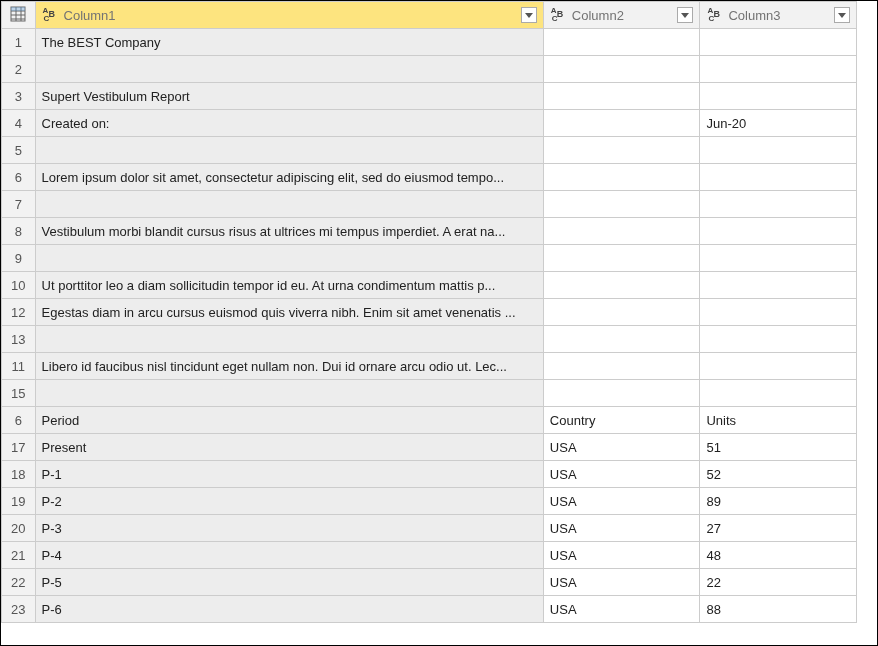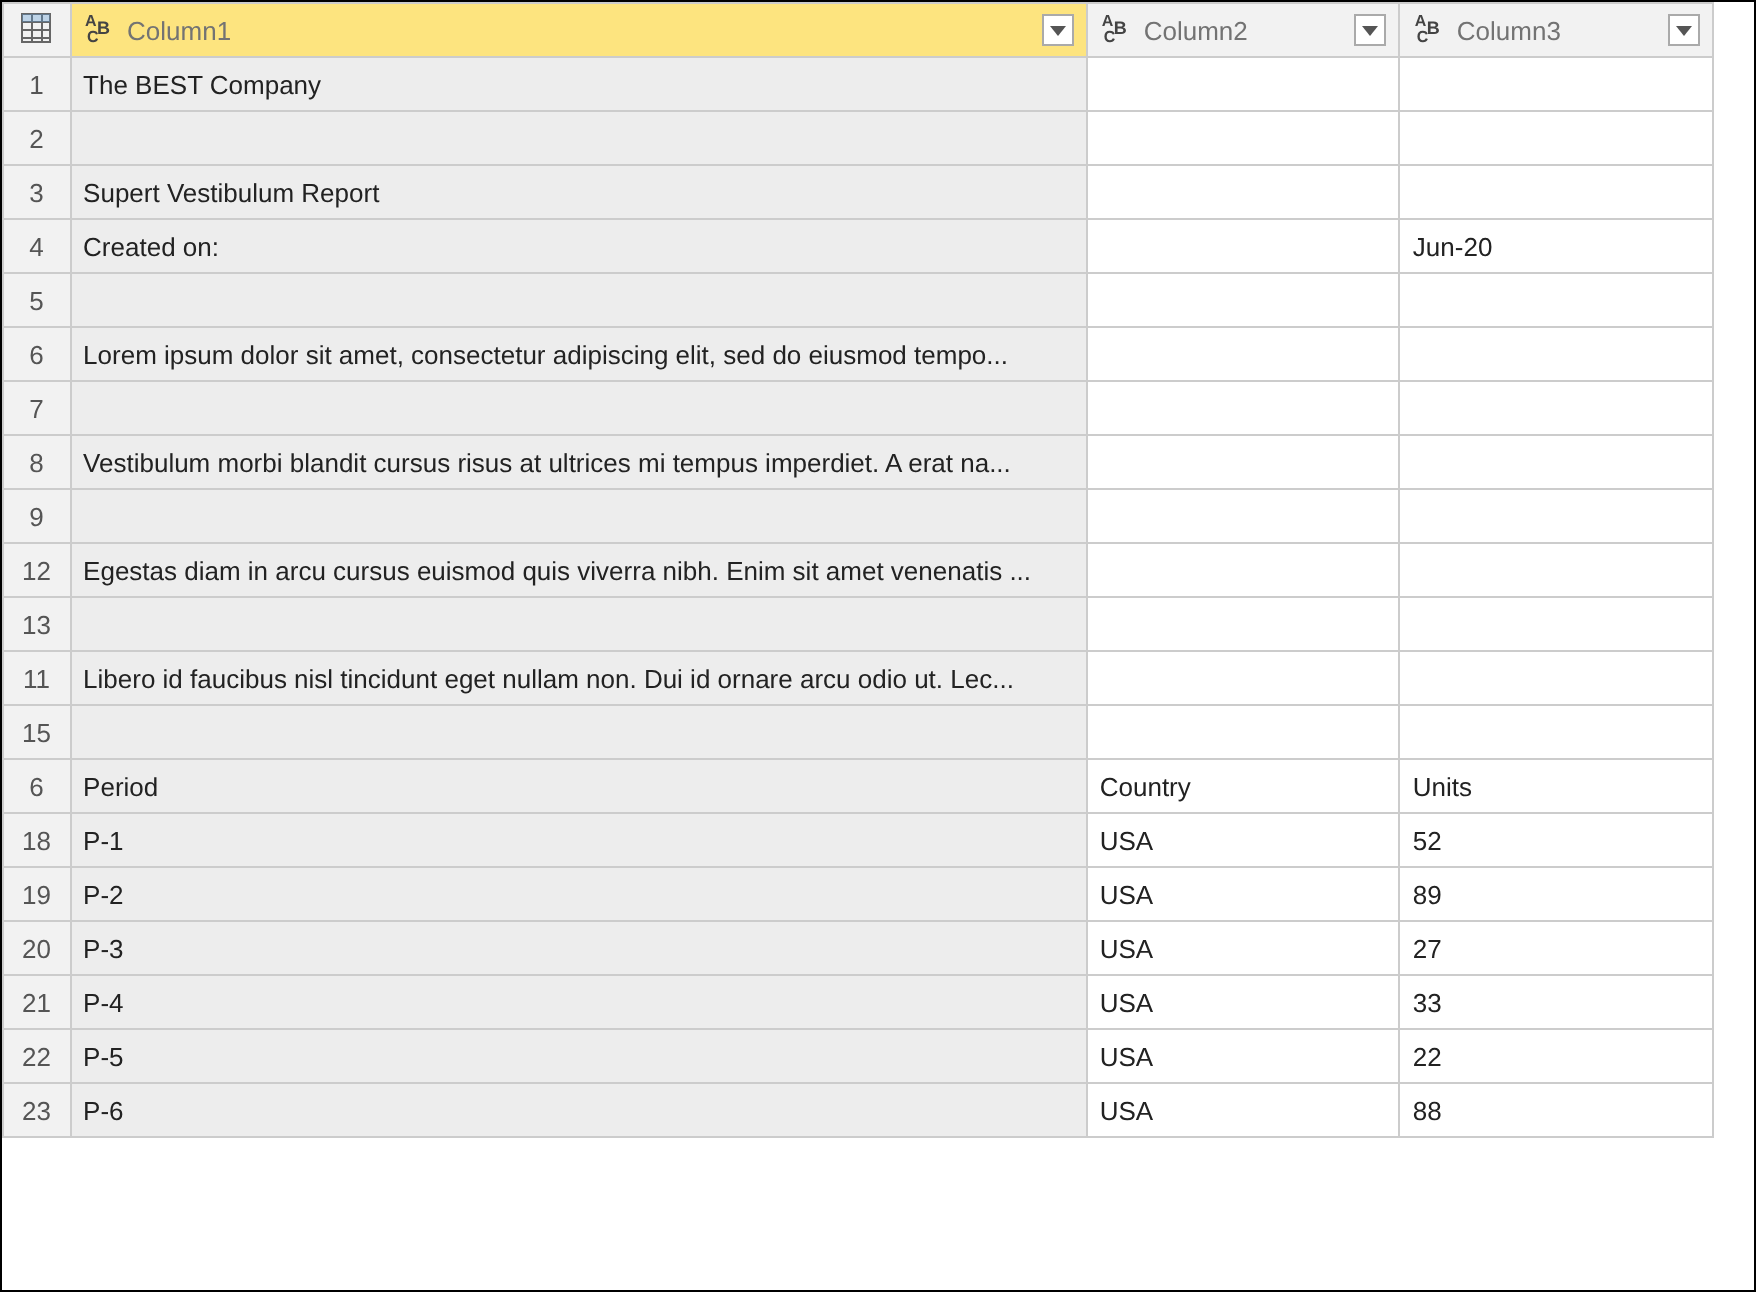--- a/index.html
+++ b/index.html
@@ -220,20 +220,26 @@
           <td class="cell c2"></td>
           <td class="cell c3"></td>
         </tr>
         <tr>
           <th class="rownum">9</th>
           <td class="cell selcol c1"></td>
           <td class="cell c2"></td>
           <td class="cell c3"></td>
         </tr>
         <tr>
+          <th class="rownum">10</th>
+          <td class="cell selcol c1">Ut porttitor leo a diam sollicitudin tempor id eu. At urna condimentum mattis p...</td>
+          <td class="cell c2"></td>
+          <td class="cell c3"></td>
+        </tr>
+        <tr>
           <th class="rownum">12</th>
           <td class="cell selcol c1">Egestas diam in arcu cursus euismod quis viverra nibh. Enim sit amet venenatis ...</td>
           <td class="cell c2"></td>
           <td class="cell c3"></td>
         </tr>
         <tr>
           <th class="rownum">13</th>
           <td class="cell selcol c1"></td>
           <td class="cell c2"></td>
           <td class="cell c3"></td>
@@ -250,20 +256,26 @@
           <td class="cell c2"></td>
           <td class="cell c3"></td>
         </tr>
         <tr>
           <th class="rownum">6</th>
           <td class="cell selcol c1">Period</td>
           <td class="cell c2">Country</td>
           <td class="cell c3">Units</td>
         </tr>
         <tr>
+          <th class="rownum">17</th>
+          <td class="cell selcol c1">Present</td>
+          <td class="cell c2">USA</td>
+          <td class="cell c3">51</td>
+        </tr>
+        <tr>
           <th class="rownum">18</th>
           <td class="cell selcol c1">P-1</td>
           <td class="cell c2">USA</td>
           <td class="cell c3">52</td>
         </tr>
         <tr>
           <th class="rownum">19</th>
           <td class="cell selcol c1">P-2</td>
           <td class="cell c2">USA</td>
           <td class="cell c3">89</td>
@@ -271,21 +283,21 @@
         <tr>
           <th class="rownum">20</th>
           <td class="cell selcol c1">P-3</td>
           <td class="cell c2">USA</td>
           <td class="cell c3">27</td>
         </tr>
         <tr>
           <th class="rownum">21</th>
           <td class="cell selcol c1">P-4</td>
           <td class="cell c2">USA</td>
-          <td class="cell c3">33</td>
+          <td class="cell c3">48</td>
         </tr>
         <tr>
           <th class="rownum">22</th>
           <td class="cell selcol c1">P-5</td>
           <td class="cell c2">USA</td>
           <td class="cell c3">22</td>
         </tr>
         <tr>
           <th class="rownum">23</th>
           <td class="cell selcol c1">P-6</td>

